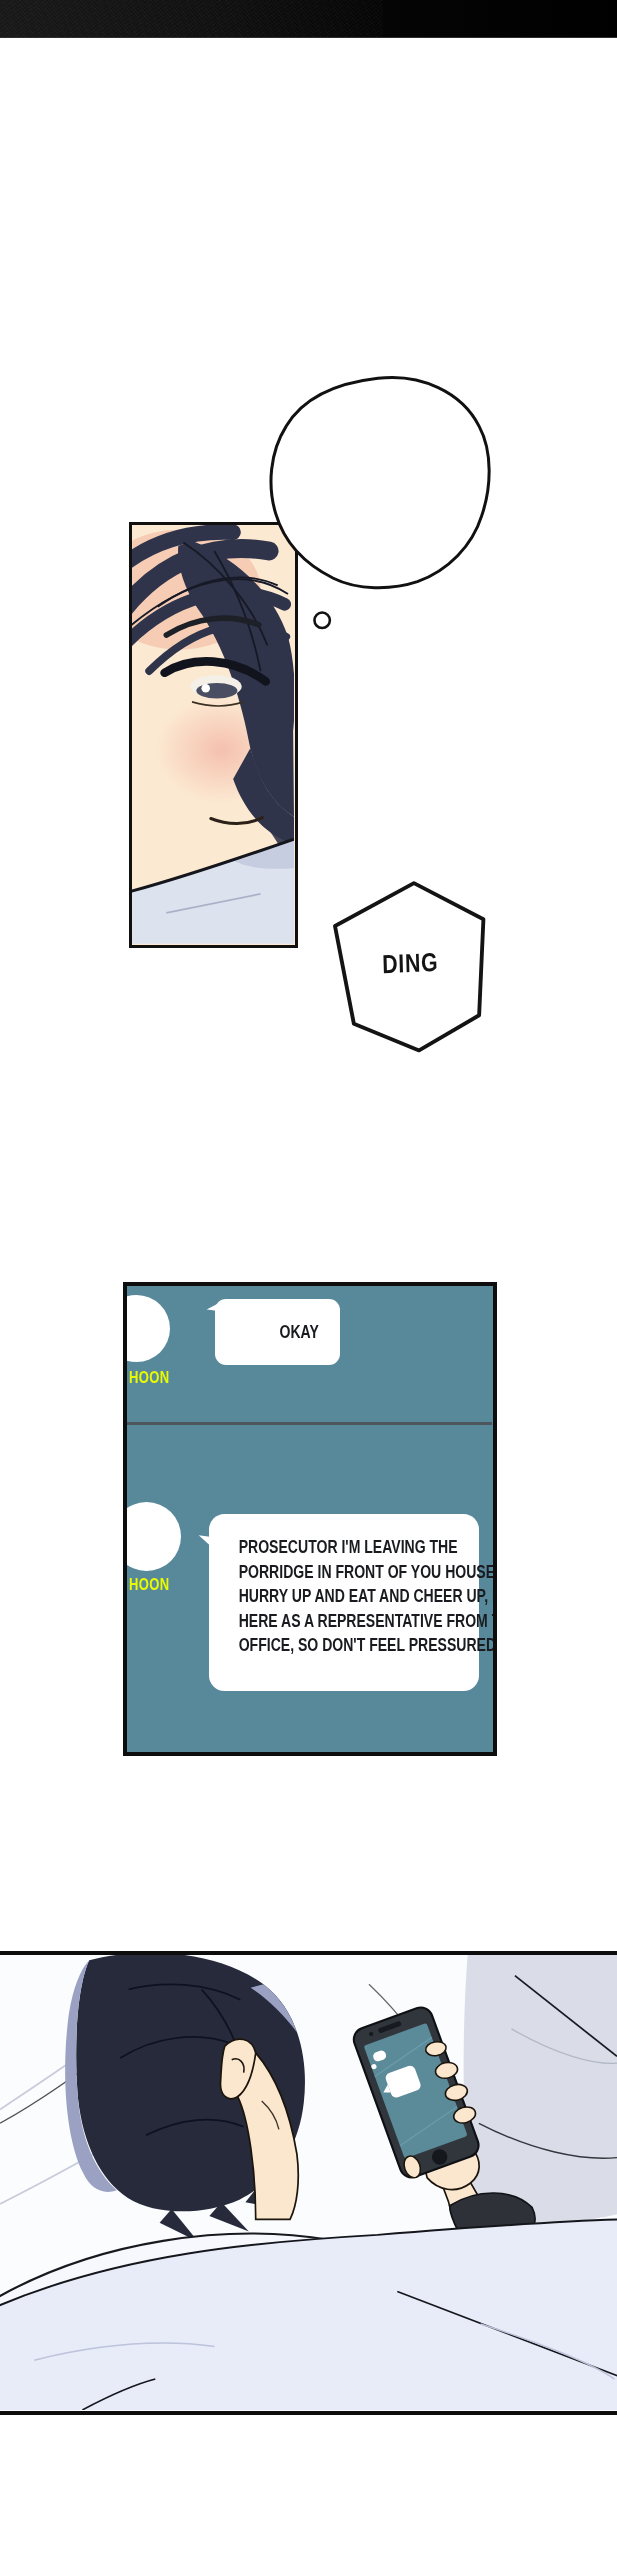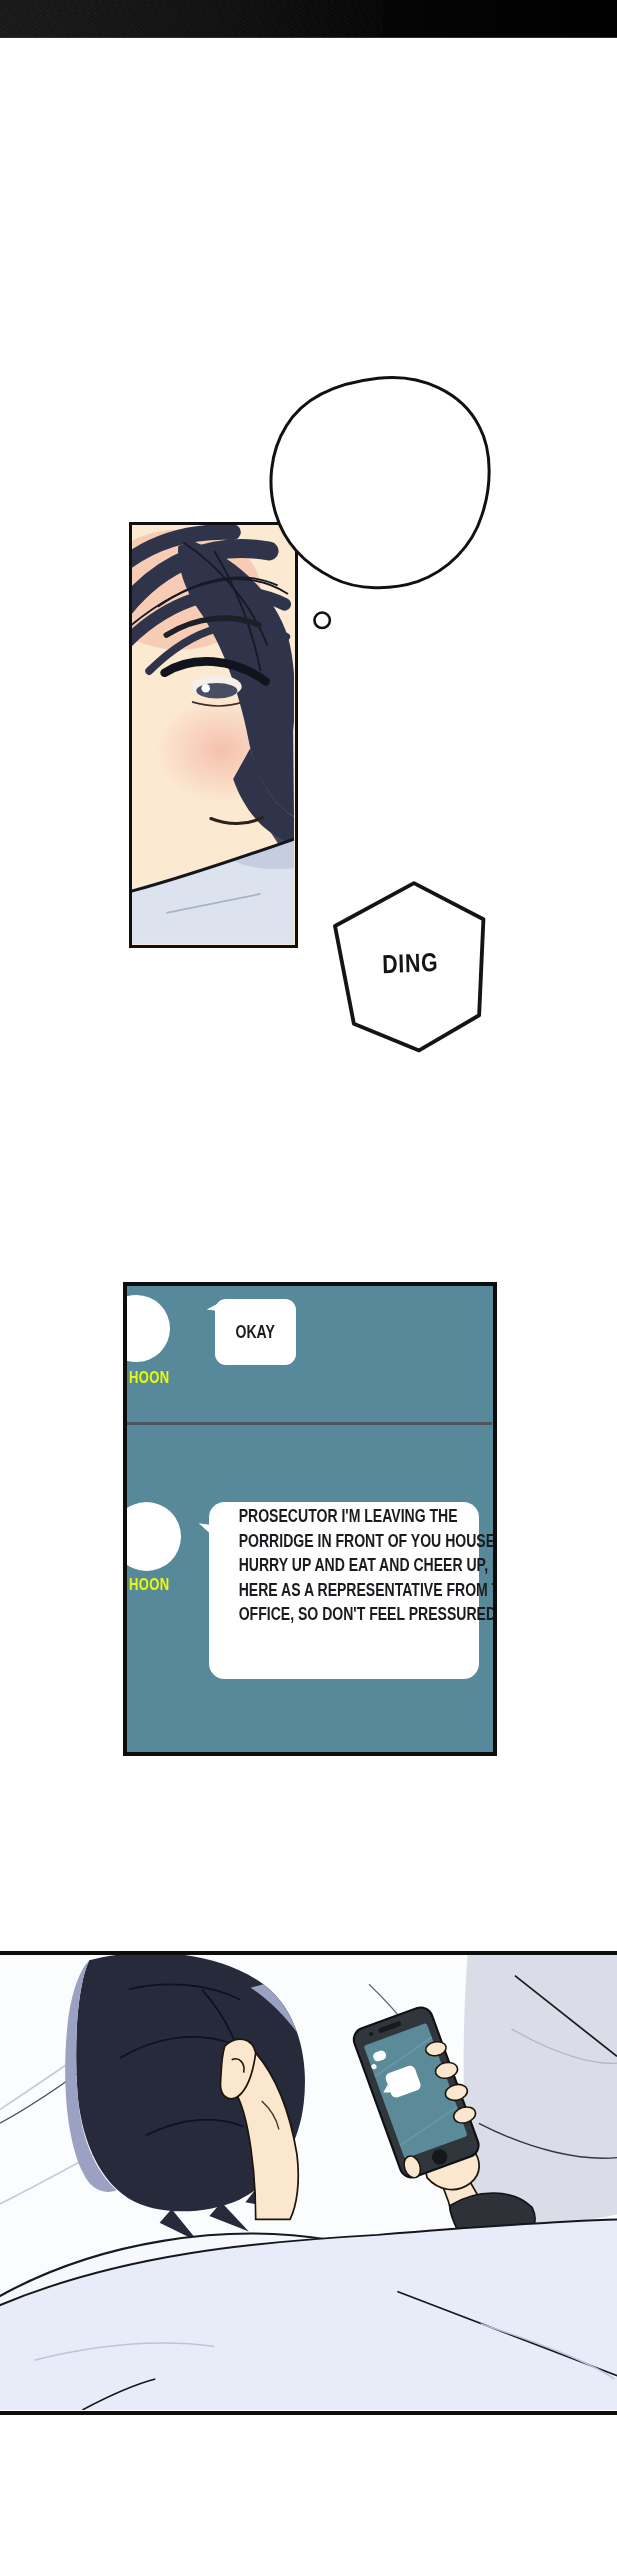--- a/index.html
+++ b/index.html
@@ -39,24 +39,24 @@
   .avatar{position:absolute;background:#fff;border-radius:50%;}
   #avatar-1{left:-24px;top:9.4px;width:67px;height:67px;}
   #avatar-2{left:-15.5px;top:216px;width:69px;height:69px;}
   .sender{position:absolute;left:1.7px;font-weight:bold;font-size:16.3px;color:#eafb00;
     transform:scaleX(.8);transform-origin:left center;letter-spacing:0.4px;}
   #sender-1{top:82px;}
   #sender-2{top:289px;}
   #chat-divider{position:absolute;left:0;top:136px;width:365px;height:2.6px;background:#4d565c;}
   .bubble{position:absolute;background:#fff;color:#191b1f;font-weight:bold;}
   #bubble-okay{left:88px;top:13px;width:81px;height:66px;border-radius:11px;
-    display:flex;align-items:center;justify-content:center;font-size:18px;}
+    display:flex;align-items:center;justify-content:center;font-size:18px;padding-left:44px;}
   #bubble-okay .btxt{transform:scaleX(.78);}
-  #bubble-long{left:82px;top:216px;width:270px;height:177px;border-radius:15.5px;
-    padding-top:2px;box-sizing:border-box;text-align:center;font-size:18px;line-height:24.5px;}
+  #bubble-long{left:82px;top:228px;width:270px;height:177px;border-radius:15.5px;
+    padding-top:21px;box-sizing:border-box;text-align:center;font-size:18px;line-height:24.5px;}
   #bubble-long .mline{display:block;transform:scaleX(.78);transform-origin:center;white-space:nowrap;}
   .tail{position:absolute;width:0;height:0;border-top:9.4px solid #fff;border-left:13.7px solid transparent;}
   #tail-okay{left:-6.9px;top:6.9px;transform:rotate(-28deg);}
   #tail-long{left:-11px;top:22px;transform:rotate(8deg);}
 
   
   #bed-panel{left:0;top:1951px;width:617px;height:464px;box-sizing:border-box;
     border-top:4.3px solid #0d0d0d;border-bottom:4.3px solid #0d0d0d;background:#fbfcfe;overflow:hidden;}
 </style>
 </head>

